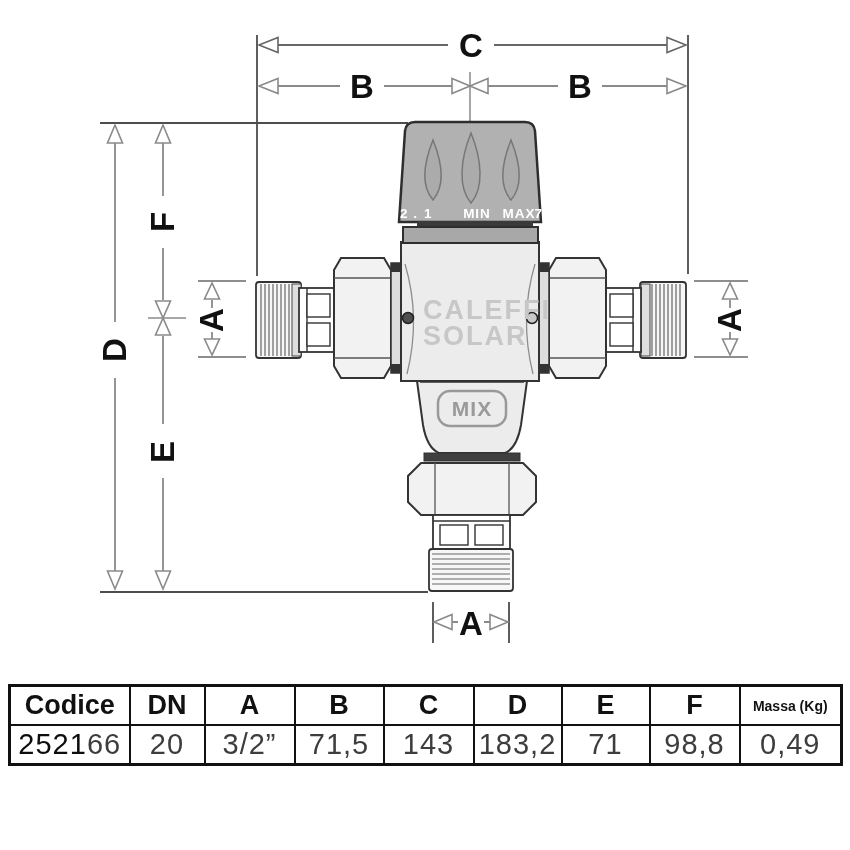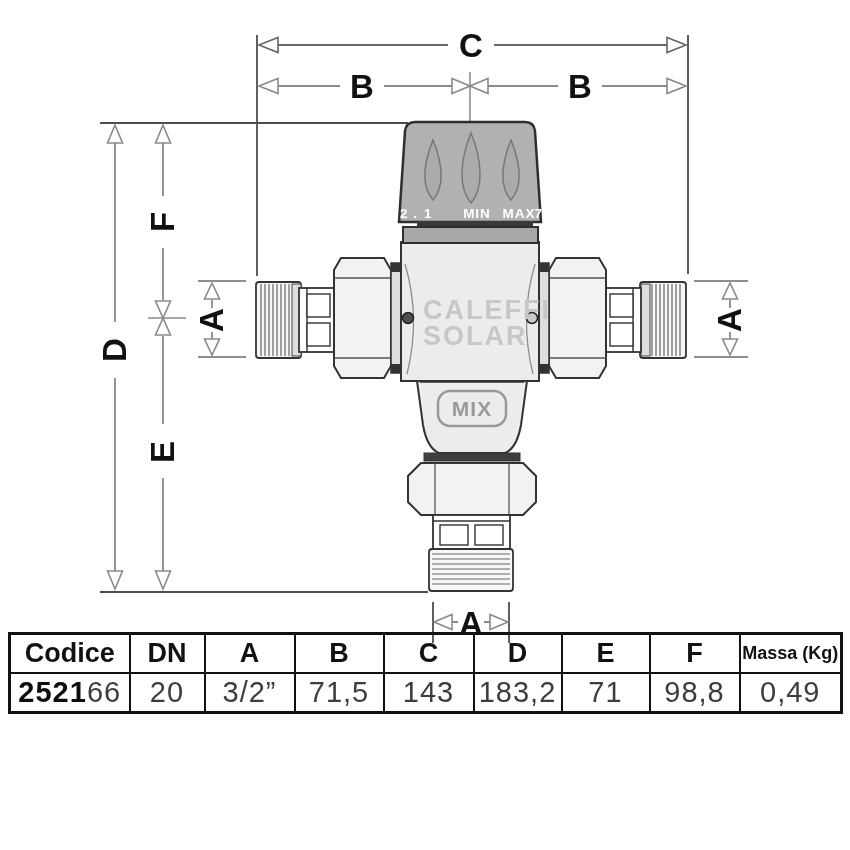--- a/index.html
+++ b/index.html
@@ -4,27 +4,27 @@
 <style>
   html,body{margin:0;padding:0;background:#ffffff;}
   .page{position:relative;width:850px;height:850px;background:#fff;overflow:hidden;
         font-family:"Liberation Sans", sans-serif;}
   svg text{font-family:"Liberation Sans", sans-serif;}
   .dim-label{font-size:33px;font-weight:700;fill:#111;}
   .knob-text{font-size:13.5px;font-weight:700;fill:#ffffff;letter-spacing:1px;}
   .brand-text{font-size:27px;font-weight:700;fill:#c7c7c7;letter-spacing:2px;}
   .mix-text{font-size:21px;font-weight:700;fill:#9a9a9a;letter-spacing:1px;}
 
-  .table-wrap{position:absolute;left:8px;top:632px;}
+  .table-wrap{position:absolute;left:8px;top:684px;}
   table{border-collapse:collapse;border:3px solid #111;table-layout:fixed;}
   td{border:2px solid #111;text-align:center;vertical-align:middle;padding:0;overflow:hidden;}
   .hdr td{height:37px;font-weight:700;font-size:27px;color:#111;}
-  .hdr td.small{font-size:18px;}
+  .hdr td.small{font-size:14px;}
   .val td{height:37px;font-size:29px;color:#3d3d3d;letter-spacing:1px;}
-  .val .bold{font-weight:700;color:#0d0d0d;text-align:right;}
+  .val .bold{font-weight:400;color:#0d0d0d;text-align:right;}
 </style>
 </head>
 <body>
 
 <div class="page">
 
 <svg width="850" height="660" viewBox="0 0 850 660">
 
   <g stroke="#4d4d4d" stroke-width="1.8" fill="none">
     <path d="M100,123 H408"></path>

